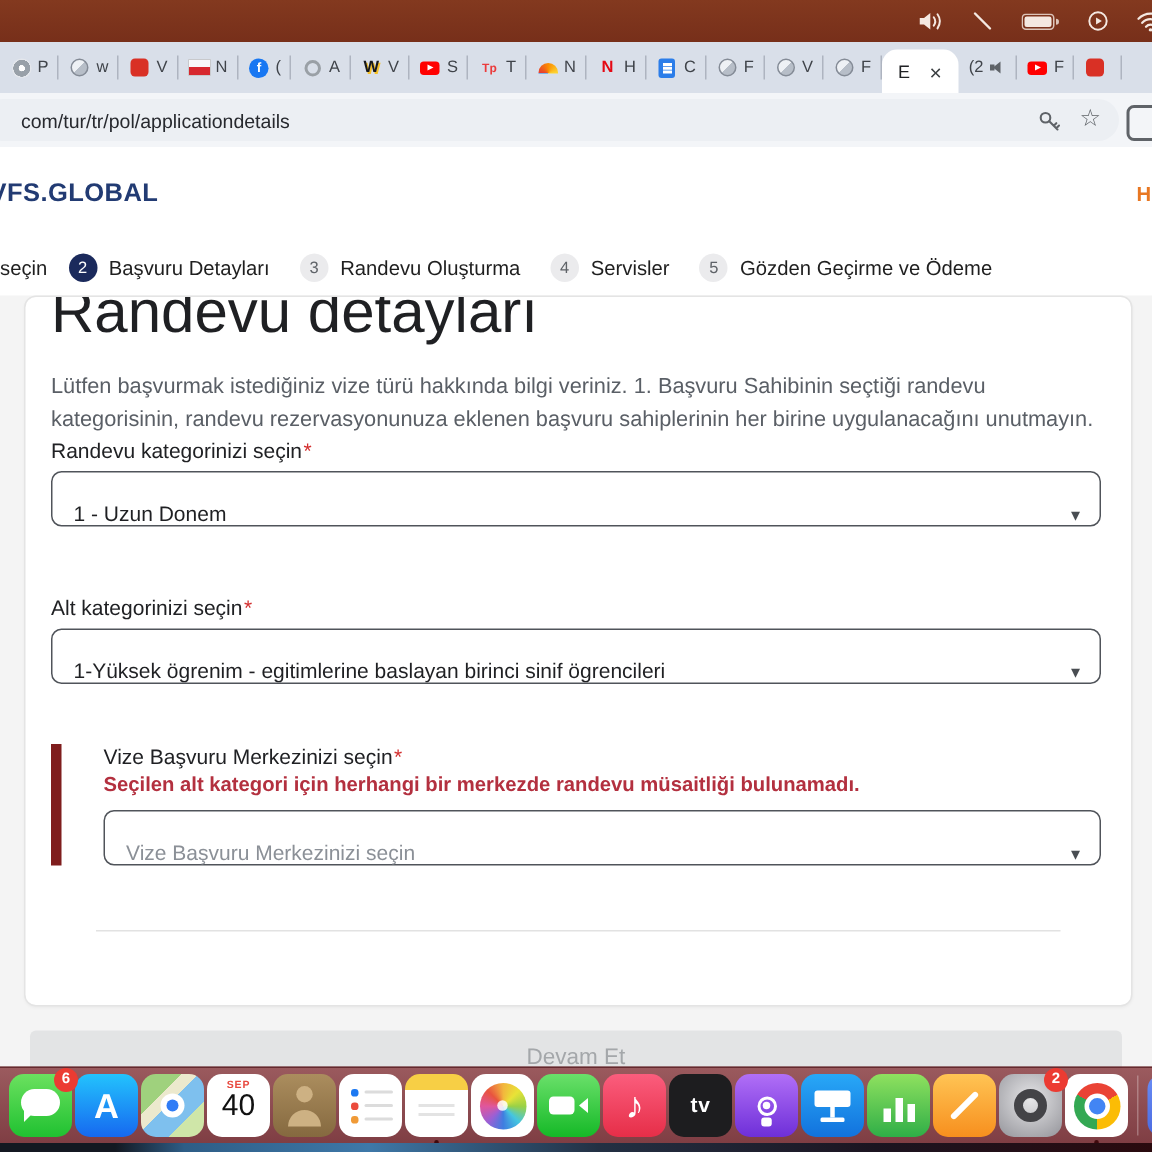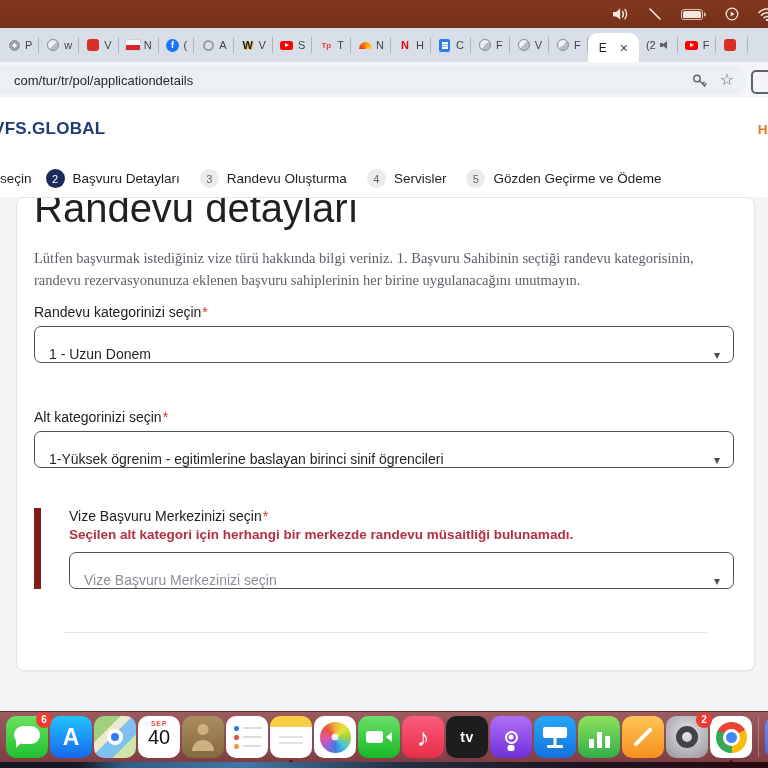--- a/index.html
+++ b/index.html
@@ -68,22 +68,22 @@
   .step{display:flex;align-items:center;gap:8px;flex:none;}
   .step-num{width:19px;height:19px;border-radius:50%;background:#ebebed;color:#5f6368;font-size:11px;
             display:flex;align-items:center;justify-content:center;}
   .step.active .step-num{background:#1b2a5c;color:#fff;}
   .step-label{white-space:nowrap;}
 
   .page-body{flex:1;background:#f4f4f4;min-height:0;}
   .card{margin:0 13px 0 16px;background:#fff;border:1px solid #e4e4e4;border-radius:8px;
         padding:0 17px;overflow:hidden;height:474px;box-sizing:border-box;box-shadow:0 1px 2px rgba(0,0,0,.04);}
   .card h1{font-size:40px;font-weight:400;color:#1f2023;margin:-13px 0 0 0;line-height:1.15;}
-  .intro{font-size:14.5px;color:#5a5f66;line-height:1.5;margin:17px 0 0 0;max-width:718px;font-family:Liberation Serif, serif;}
-  .field{margin-top:12px;}
+  .intro{font-size:14.5px;color:#5a5f66;line-height:1.5;margin:17px 0 0 0;max-width:718px;}
+  .field{margin-top:0;}
   .field+.field{margin-top:46px;}
   .flabel{font-size:14px;color:#202124;margin-bottom:6px;}
   .req{color:#d32f2f;margin-left:1px;}
   .dropdown{height:37px;border:1.5px solid #50545a;border-radius:7px;background:#fff;display:flex;
             align-items:flex-end;padding:0 14px;position:relative;margin-right:3px;box-sizing:border-box;}
   .ddval{font-size:14px;color:#1f2023;}
   .ddval.placeholder{color:#8b9097;}
   .caret{position:absolute;right:13px;color:#494d52;font-size:12px;}
   .error-field{border-left:7px solid #7f1d1d;padding-left:28px;margin-top:40px !important;}
   .error-field .flabel{margin-bottom:3px;}
@@ -390,20 +390,21 @@
           <div class="error-text">Seçilen alt kategori için herhangi bir merkezde randevu müsaitliği bulunamadı.</div>
           <div class="dropdown">
             <span class="ddval placeholder">Vize Başvuru Merkezinizi seçin</span>
             <span class="caret">▾</span>
           </div>
         </div>
 
         <div class="divider"></div>
       </div>
 
+      <div class="continue-btn">Devam Et</div>
     </div>
   </div>
 
   <div class="dock">
     <div class="di t-messages">
         <span class="g1"></span>
         <span class="g2"></span>
         <span class="g3"></span>
         <span class="badge">6</span>
 

